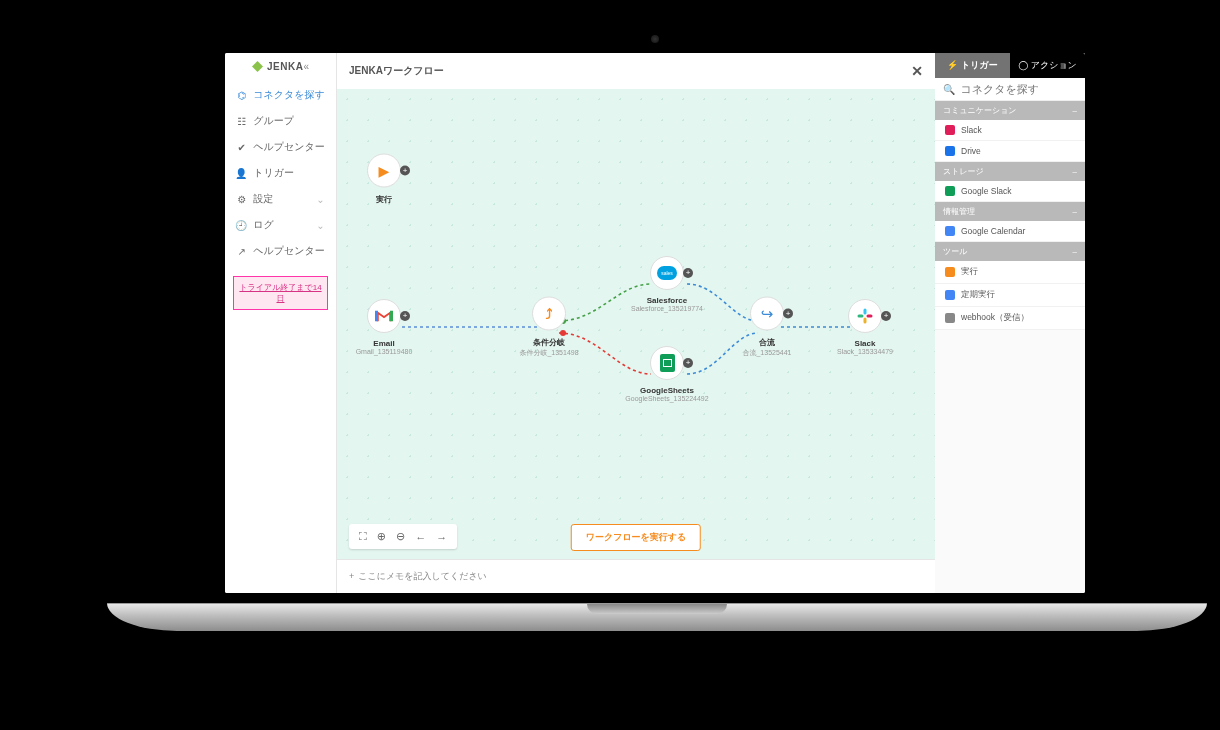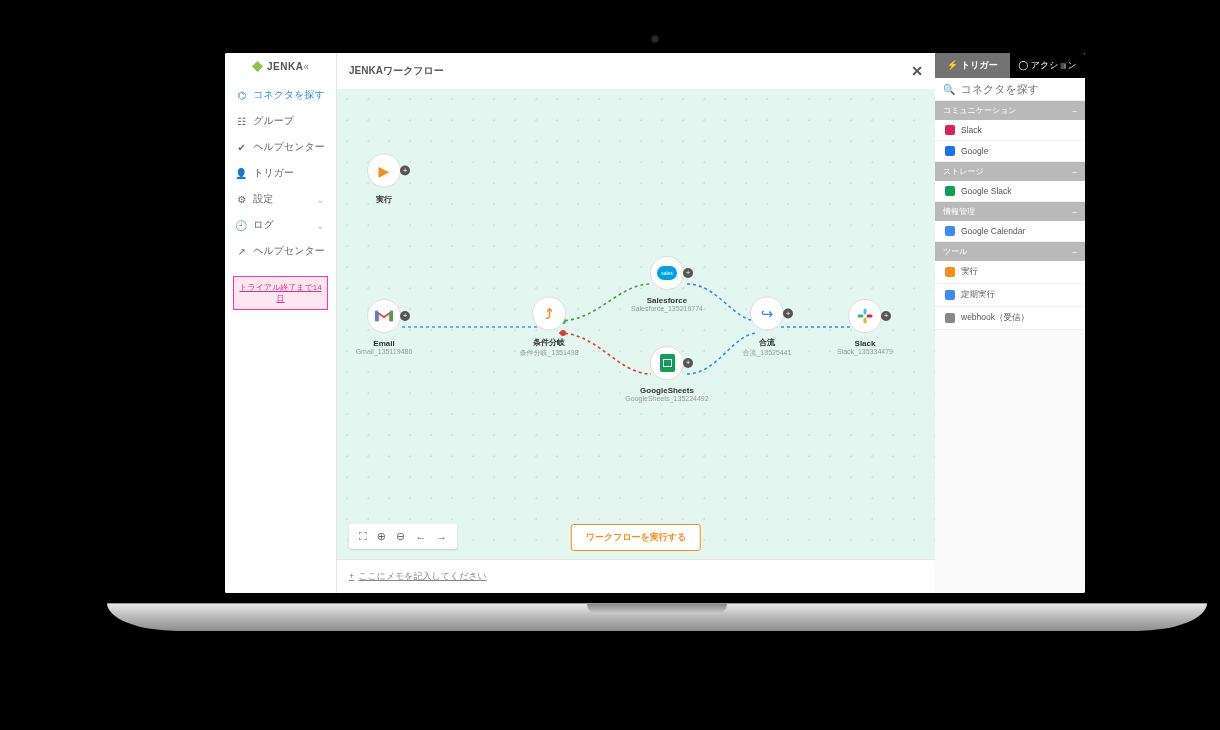--- a/index.html
+++ b/index.html
@@ -52,21 +52,21 @@
   .node-title{font-size:8px; margin-top:6px; color:#333; font-weight:600;}
   .node-sub{font-size:7px; color:#999;}
 
   .toolbar{position:absolute; bottom:10px; left:12px; background:#fff; border-radius:3px;
            box-shadow:0 1px 2px rgba(0,0,0,.15); display:flex; gap:10px; padding:6px 10px;}
   .toolbar span{font-size:11px; color:#666;}
   .run-btn{position:absolute; bottom:8px; left:50%; transform:translateX(-50%);
            border:1px solid #f68b1e; color:#f68b1e; background:#fff; padding:6px 14px;
            font-size:9px; border-radius:3px; font-weight:600;}
 
-  .memo{border-top:1px solid #e5e5e5; background:#fff; color:#888; padding:10px 12px; font-size:9px;text-decoration:underline;}
+  .memo{border-top:1px solid #e5e5e5; background:#fff; color:#888; padding:10px 12px; font-size:9px;}
   .memo::before{content:"+";margin-right:4px;}
 
   
   .palette{width:150px; background:#fafafa; display:flex; flex-direction:column;}
   .tabs{display:flex;}
   .tab{flex:1; text-align:center; padding:6px 0; font-size:9px; color:#fff; background:#000000;}
   .tab.active{background:#737373; font-weight:600;}
   .search{display:flex; align-items:center; padding:5px 8px; border-bottom:1px solid #eee; color:#bbb; gap:5px; background:#fff;}
   .search input{border:none; outline:none; font-size:11px; flex:1; color:#666;}
   .group-head{background:#b9b9b9; color:#fff; padding:4px 8px; font-size:8px; display:flex; align-items:center;}
@@ -243,21 +243,21 @@
       <input placeholder="コネクタを探す" style="">
     </div>
     <div id="palette-groups">
           <div class="group-head">コミュニケーション</div>
           <div class="pal-item">
             <div class="sq" style="background: rgb(224, 30, 90);"></div>
             <span>Slack</span>
           </div>
           <div class="pal-item">
             <div class="sq" style="background: rgb(26, 115, 232);"></div>
-            <span>Google</span>
+            <span>Drive</span>
           </div>
           <div class="group-head">ストレージ</div>
           <div class="pal-item">
             <div class="sq" style="background: rgb(15, 157, 88);"></div>
             <span>Google Slack</span>
           </div>
           <div class="group-head">情報管理</div>
           <div class="pal-item">
             <div class="sq" style="background: rgb(66, 133, 244);"></div>
             <span>Google Calendar</span>

